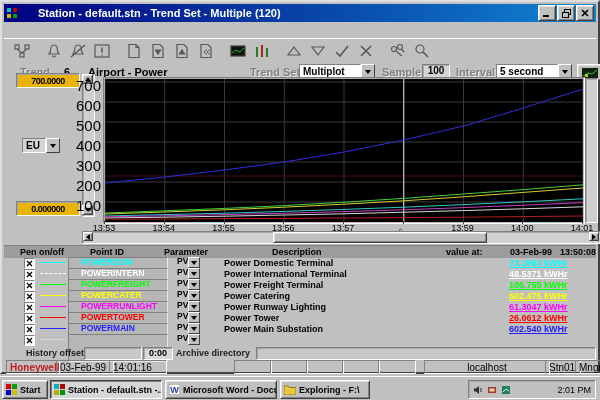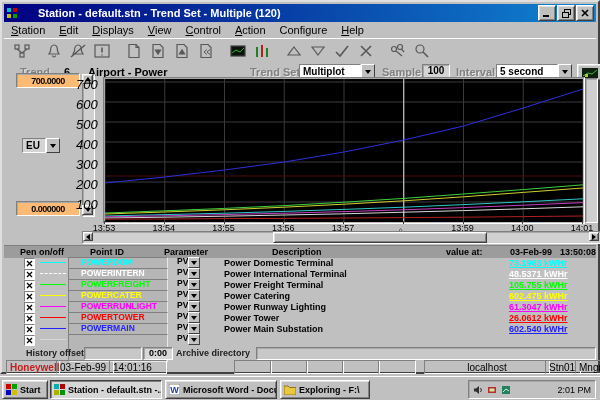--- a/index.html
+++ b/index.html
@@ -30,23 +30,23 @@
   .combo{display:flex;height:15px;box-sizing:border-box;}
   .combo .cval{flex:1;background:#fff;border:1px solid;border-color:#808080 #fff #fff #808080;
                font-size:10px;font-weight:bold;padding:1px 2px 0 3px;white-space:nowrap;overflow:hidden;}
   .cbtn{width:12px;background:#c0c0c0;border:1px solid;border-color:#fff #404040 #404040 #fff;
         display:flex;align-items:center;justify-content:center;}
   .tri-d{width:0;height:0;border-left:3px solid transparent;border-right:3px solid transparent;border-top:4px solid #000;}
   .tri-u{width:0;height:0;border-left:3px solid transparent;border-right:3px solid transparent;border-bottom:4px solid #000;}
   .tri-l{width:0;height:0;border-top:3px solid transparent;border-bottom:3px solid transparent;border-right:4px solid #000;}
   .tri-r{width:0;height:0;border-top:3px solid transparent;border-bottom:3px solid transparent;border-left:4px solid #000;}
   
-  .scalebox{position:absolute;font-size:9px;font-weight:bold;color:#000;background:#fdba74;
+  .scalebox{position:absolute;font-size:9px;font-weight:bold;color:#000;background:#eab308;
             display:flex;align-items:center;justify-content:center;letter-spacing:-0.5px;}
-  .ylab{position:absolute;width:24px;text-align:left;font-size:13px;color:#000;font-style:italic;}
+  .ylab{position:absolute;width:24px;text-align:right;font-size:15px;color:#000;}
   .xlab{position:absolute;font-size:9px;color:#000;transform:translateX(-50%);white-space:nowrap;}
   .plotwrap{position:absolute;left:101px;top:75px;width:480px;height:145px;}
   .vstrip{position:absolute;left:583px;top:76px;width:11px;height:143px;background:#cfcfcf;}
   .sbtn{position:absolute;display:flex;align-items:center;justify-content:center;box-sizing:border-box;}
   
   .thead{position:absolute;left:2px;top:243px;right:2px;height:12px;background:#9c9c9c;
          border-top:1px solid #808080;font-size:9px;font-weight:bold;color:#000;}
   .thead span{position:absolute;top:1px;white-space:nowrap;}
   .trowline{position:absolute;left:2px;height:11px;width:594px;}
   .cbox{position:absolute;left:20px;top:1px;width:9px;height:9px;background:#fff;
@@ -100,30 +100,20 @@
             <rect x="0.5" y="3.5" width="6" height="5" fill="#c0c0c0" stroke="#000"></rect>
           </svg>
         </span>
       <span class="tbtn out">
           <svg width="8" height="8" viewBox="0 0 8 8">
             <path d="M1 1 L7 7 M7 1 L1 7" stroke="#000" stroke-width="1.6"></path>
           </svg>
         </span>
     </div>
 
-    <div class="menubar" id="menubar">
-        <span><u>S</u>tation</span>
-        <span><u>E</u>dit</span>
-        <span><u>D</u>isplays</span>
-        <span><u>V</u>iew</span>
-        <span><u>C</u>ontrol</span>
-        <span><u>A</u>ction</span>
-        <span>Confi<u>g</u>ure</span>
-        <span><u>H</u>elp</span>
-      </div>
 
     <div class="toolbar" id="toolbar">
         <span class="tool">
           <svg width="18" height="16" viewBox="0 0 18 16" fill="none" stroke="#585858" stroke-width="1.2">
             <rect x="2" y="2" width="4" height="4"></rect>
             <rect x="12" y="2" width="4" height="4"></rect>
             <rect x="7" y="10" width="4" height="4"></rect>
             <path d="M4 6 L9 10 M14 6 L9 10"></path>
           </svg>
         </span>

